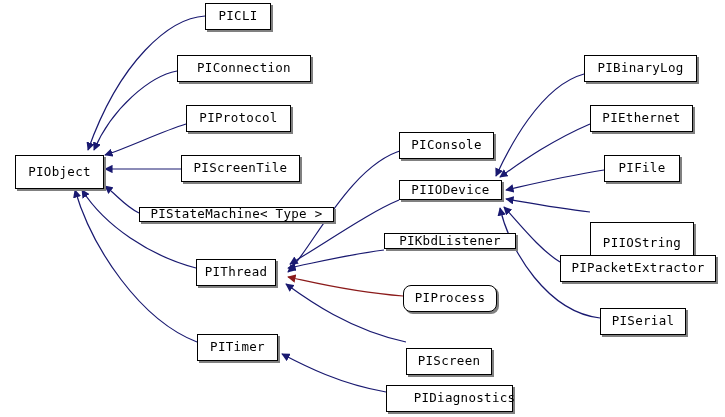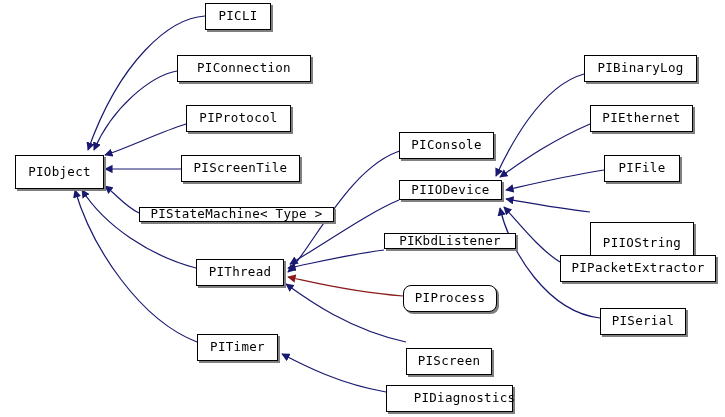--- a/index.html
+++ b/index.html
@@ -94,21 +94,21 @@
       </div>
       <div class="node" style="left: 186px; top: 105px; width: 105px; height: 27px;">
         <span class="node-label">PIProtocol</span>
       </div>
       <div class="node" style="left: 181px; top: 155px; width: 119px; height: 27px;">
         <span class="node-label">PIScreenTile</span>
       </div>
       <div class="node" style="left: 139px; top: 207px; width: 195px; height: 15px;">
         <span class="node-label">PIStateMachine&lt; Type &gt;</span>
       </div>
-      <div class="node" style="left: 196px; top: 259px; width: 88px; height: 27px;">
+      <div class="node" style="left: 196px; top: 259px; width: 80px; height: 27px;">
         <span class="node-label">PIThread</span>
       </div>
       <div class="node" style="left: 197px; top: 334px; width: 81px; height: 27px;">
         <span class="node-label">PITimer</span>
       </div>
       <div class="node" style="left: 399px; top: 132px; width: 95px; height: 27px;">
         <span class="node-label">PIConsole</span>
       </div>
       <div class="node" style="left: 399px; top: 180px; width: 103px; height: 20px;">
         <span class="node-label">PIIODevice</span>

